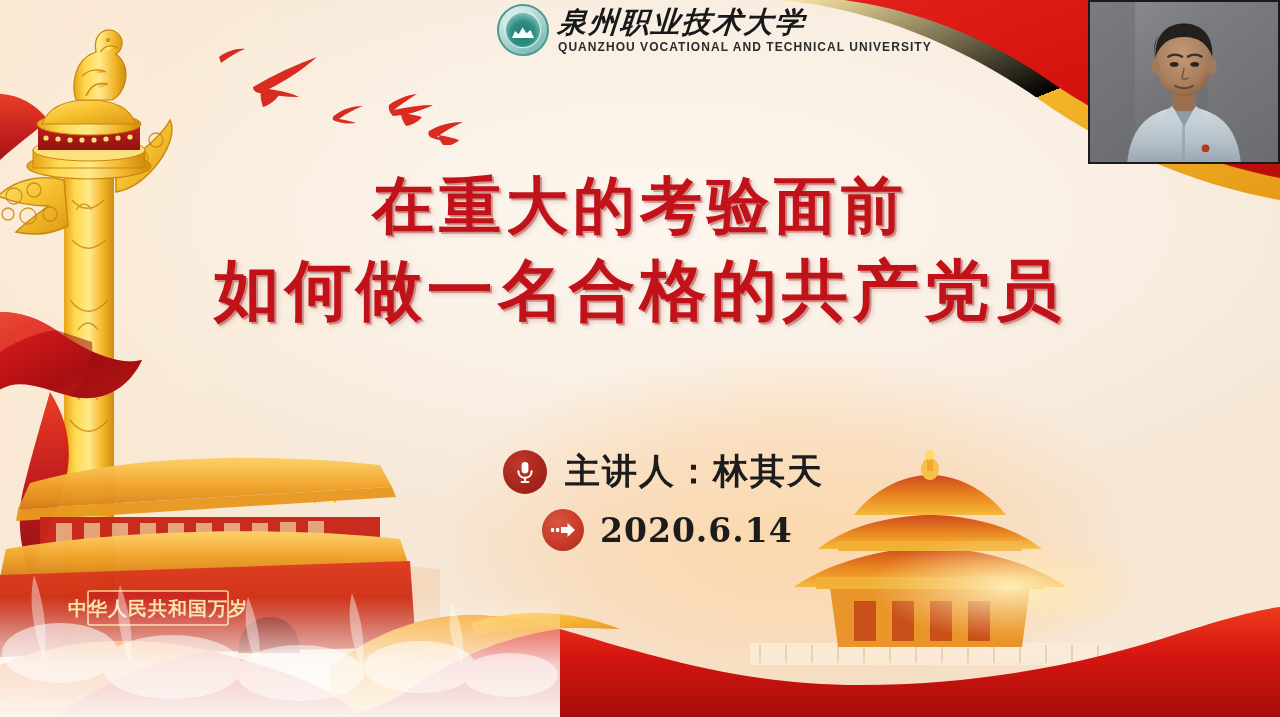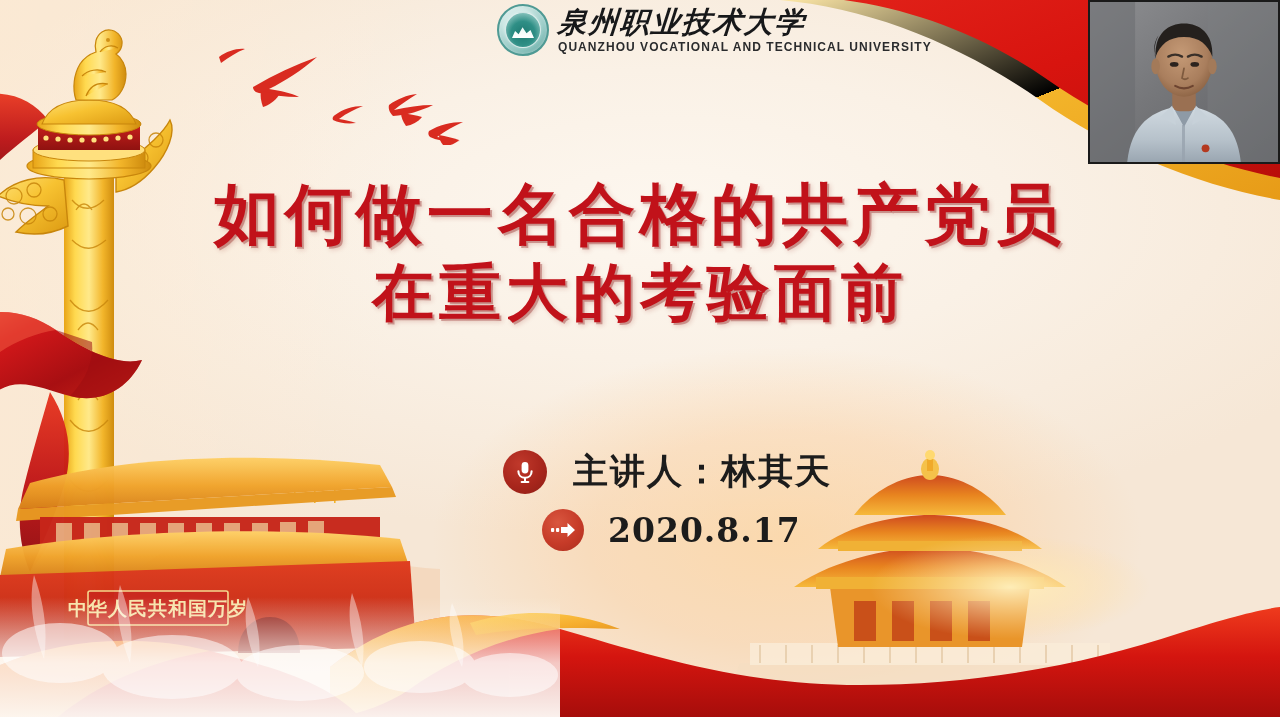--- a/index.html
+++ b/index.html
@@ -112,21 +112,21 @@
     color: #c1121a;
     letter-spacing: 5px;
     line-height: 1.22;
     text-shadow: 2px 2px 0 rgba(140,22,22,0.35), 3px 3px 5px rgba(150,40,30,0.22);
   }
   .title-line-1 { font-size: 62px; }
   .title-line-2 { font-size: 66px; margin-top: 6px; }
 
   
   .meta { position: absolute; left: 0; right: 0; top: 448px; }
-  .meta-row { display: flex; align-items: center; justify-content: flex-start; gap: 8px; }
+  .meta-row { display: flex; align-items: center; justify-content: flex-start; }
   .meta-row-speaker { padding-left: 503px; }
   .meta-row-date { padding-left: 542px; margin-top: 14px; }
 
   .icon-circle {
     width: 44px; height: 44px; border-radius: 50%;
     display: flex; align-items: center; justify-content: center;
     flex: none;
   }
   .icon-mic { background: radial-gradient(circle at 38% 32%, #c0392b 0%, #a8261c 55%, #8d1e16 100%); }
   .icon-arrow { width: 42px; height: 42px; background: radial-gradient(circle at 38% 32%, #d9563f 0%, #c63b28 55%, #ab2e1e 100%); }
@@ -452,22 +452,22 @@
         <path d="M34,158 C44,186 48,214 44,242 C34,216 28,186 34,158 Z"></path>
         <path d="M120,168 C130,194 134,220 130,246 C120,220 114,192 120,168 Z"></path>
         <path d="M248,180 C258,204 262,228 258,250 C248,228 242,202 248,180 Z"></path>
         <path d="M352,176 C362,202 366,228 362,250 C352,228 346,200 352,176 Z"></path>
         <path d="M452,186 C462,208 466,230 462,250 C452,230 446,206 452,186 Z"></path>
       </g>
     </svg>
   </div>
 
   <div class="title-block">
+    <div class="title-line title-line-1">在重大的考验面前</div>
     <div class="title-line title-line-2">如何做一名合格的共产党员</div>
-    <div class="title-line title-line-1">在重大的考验面前</div>
   </div>
 
   <div class="meta">
     <div class="meta-row meta-row-speaker">
       <span class="icon-circle icon-mic">
         <svg width="22" height="24" viewBox="0 0 22 24" aria-hidden="true">
           <rect x="7.6" y="2" width="6.8" height="11.5" rx="3.4" fill="#ffffff"></rect>
           <path d="M4.4,11.2 C4.4,15.2 7.3,17.8 11,17.8 C14.7,17.8 17.6,15.2 17.6,11.2" fill="none" stroke="#ffffff" stroke-width="2.1" stroke-linecap="round"></path>
           <rect x="10" y="17.4" width="2" height="4.3" fill="#ffffff"></rect>
           <rect x="6.6" y="20.9" width="8.8" height="2" rx="1" fill="#ffffff"></rect>
@@ -476,21 +476,21 @@
       <span class="meta-text-speaker">主讲人：林其天</span>
     </div>
     <div class="meta-row meta-row-date">
       <span class="icon-circle icon-arrow">
         <svg width="26" height="20" viewBox="0 0 26 20" aria-hidden="true">
           <rect x="1" y="8" width="3.2" height="4" rx="1" fill="#ffffff"></rect>
           <rect x="6" y="8" width="3.2" height="4" rx="1" fill="#ffffff"></rect>
           <path d="M11,7 L17.5,7 L17.5,3 L25,10 L17.5,17 L17.5,13 L11,13 Z" fill="#ffffff"></path>
         </svg>
       </span>
-      <span class="meta-text-date">2020.8.17</span>
+      <span class="meta-text-date">2020.6.14</span>
     </div>
   </div>
 
   <div class="webcam">
     <svg viewBox="0 0 192 164" preserveAspectRatio="none" aria-hidden="true">
       <defs>
         <linearGradient id="wallG" x1="0" y1="0" x2="1" y2="1">
           <stop offset="0%" stop-color="#8e8f92"></stop>
           <stop offset="45%" stop-color="#76777a"></stop>
           <stop offset="100%" stop-color="#5e5f63"></stop>

